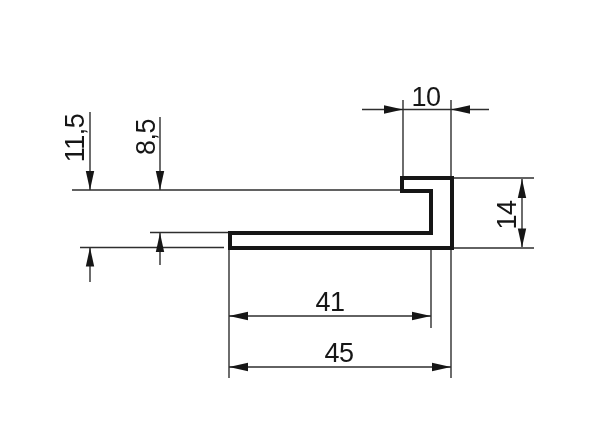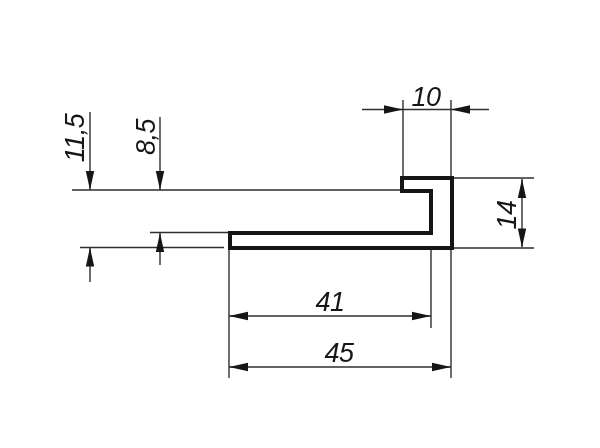--- a/index.html
+++ b/index.html
@@ -6,21 +6,20 @@
     margin: 0;
     padding: 0;
     background: #ffffff;
   }
   .page {
     width: 600px;
     height: 448px;
     background: #ffffff;
     position: relative;
     overflow: hidden;
-    font-style: italic;
   }
   svg text {
     font-family: "Liberation Sans", "DejaVu Sans", sans-serif;
     font-size: 27px;
     fill: #161616;
     letter-spacing: -0.5px;
   }
   .thick {
     stroke: #161616;
     stroke-width: 4;

